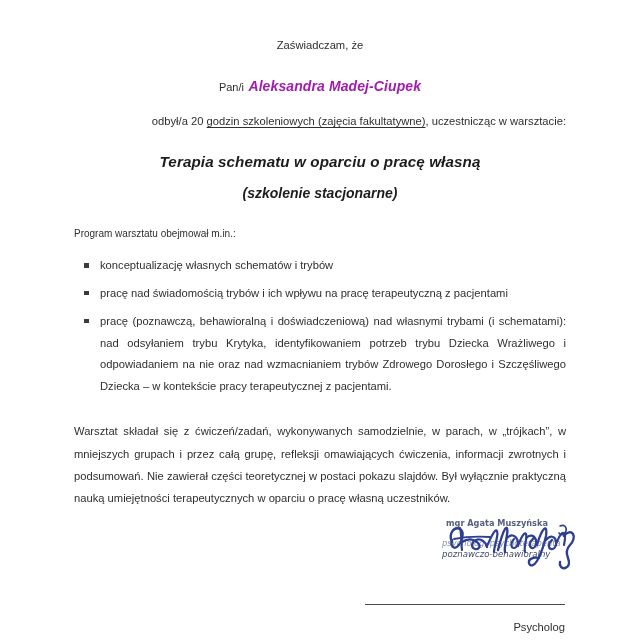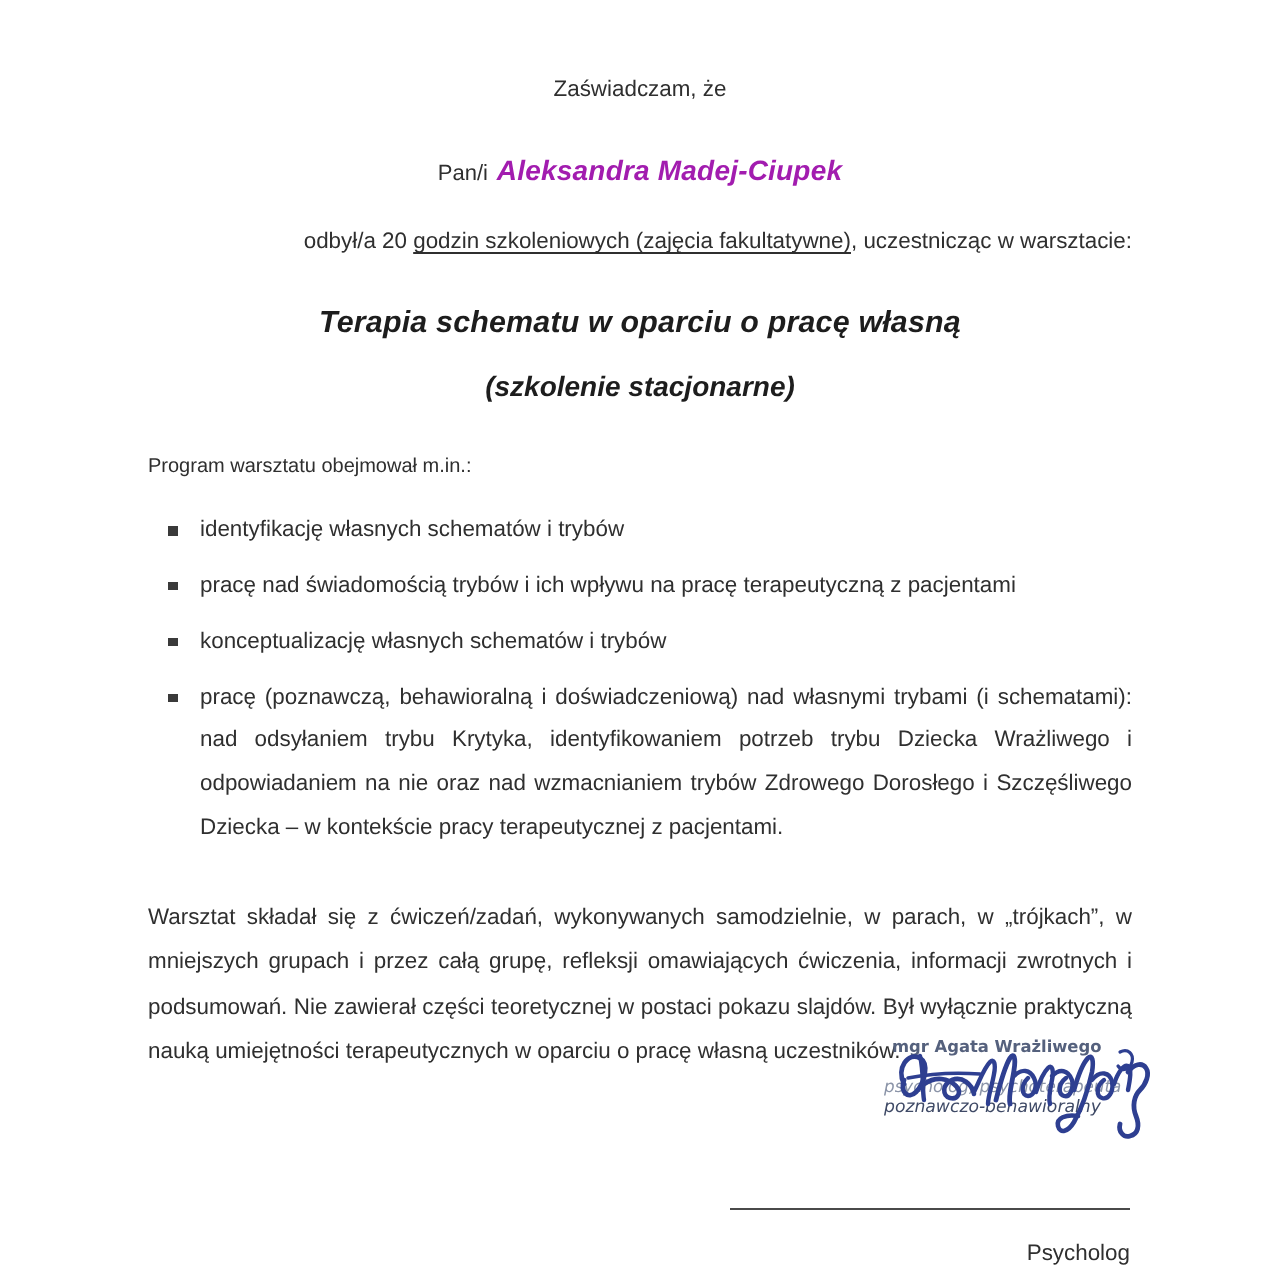--- a/index.html
+++ b/index.html
@@ -213,43 +213,42 @@
 
     <div class="workshop-title">Terapia schematu w oparciu o pracę własną</div>
 
     <div class="workshop-subtitle">(szkolenie stacjonarne)</div>
 
     <div class="program-intro">Program warsztatu obejmował m.in.:</div>
 
     <ul class="program-list">
       <li>
         <span class="bullet-sq"></span>
-        <span>identyfikację własnych schematów i trybów</span>
+      </li>
+      <li>
+        <span class="bullet-sq"></span>
+        <span>konceptualizację własnych schematów i trybów</span>
       </li>
       <li>
         <span class="bullet-sq"></span>
         <span>pracę nad świadomością trybów i ich wpływu na pracę terapeutyczną z pacjentami</span>
-      </li>
-      <li>
-        <span class="bullet-sq"></span>
-        <span>konceptualizację własnych schematów i trybów</span>
       </li>
       <li>
         <span class="bullet-sq"></span>
         <span>pracę (poznawczą, behawioralną i doświadczeniową) nad własnymi trybami (i schematami): nad odsyłaniem trybu Krytyka, identyfikowaniem potrzeb trybu Dziecka Wrażliwego i odpowiadaniem na nie oraz nad wzmacnianiem trybów Zdrowego Dorosłego i Szczęśliwego Dziecka – w kontekście pracy terapeutycznej z pacjentami.</span>
       </li>
     </ul>
 
     <div class="summary">Warsztat składał się z ćwiczeń/zadań, wykonywanych samodzielnie, w parach, w „trójkach”, w mniejszych grupach i przez całą grupę, refleksji omawiających ćwiczenia, informacji zwrotnych i podsumowań. Nie zawierał części teoretycznej w postaci pokazu slajdów. Był wyłącznie praktyczną nauką umiejętności terapeutycznych w oparciu o pracę własną uczestników.</div>
 
   </div>
 
   <div class="stamp-area">
     <div class="stamp-text">
-      <div class="stamp-l1">mgr Agata Wrażliwego</div>
+      <div class="stamp-l1">mgr Agata Muszyńska</div>
       <div class="stamp-l2">psycholog, psychoterapeuta</div>
       <div class="stamp-l3">poznawczo-behawioralny</div>
     </div>
 
     <svg class="signature-svg" viewBox="0 0 150 62">
       <g fill="none" stroke="#2e3f91" stroke-linecap="round" stroke-linejoin="round">
         <path d="M14,30 C10,22 16,14 22,17 C27,20 24,30 20,34 C16,38 12,34 14,28" stroke-width="2.4"></path>
         <path d="M22,16 C24,24 23,32 24,38" stroke-width="2.2"></path>
         <path d="M24,30 C30,26 36,27 40,31 C43,34 41,38 37,37 C33,36 33,30 38,28
                  C43,26 48,30 49,35" stroke-width="2.3"></path>

